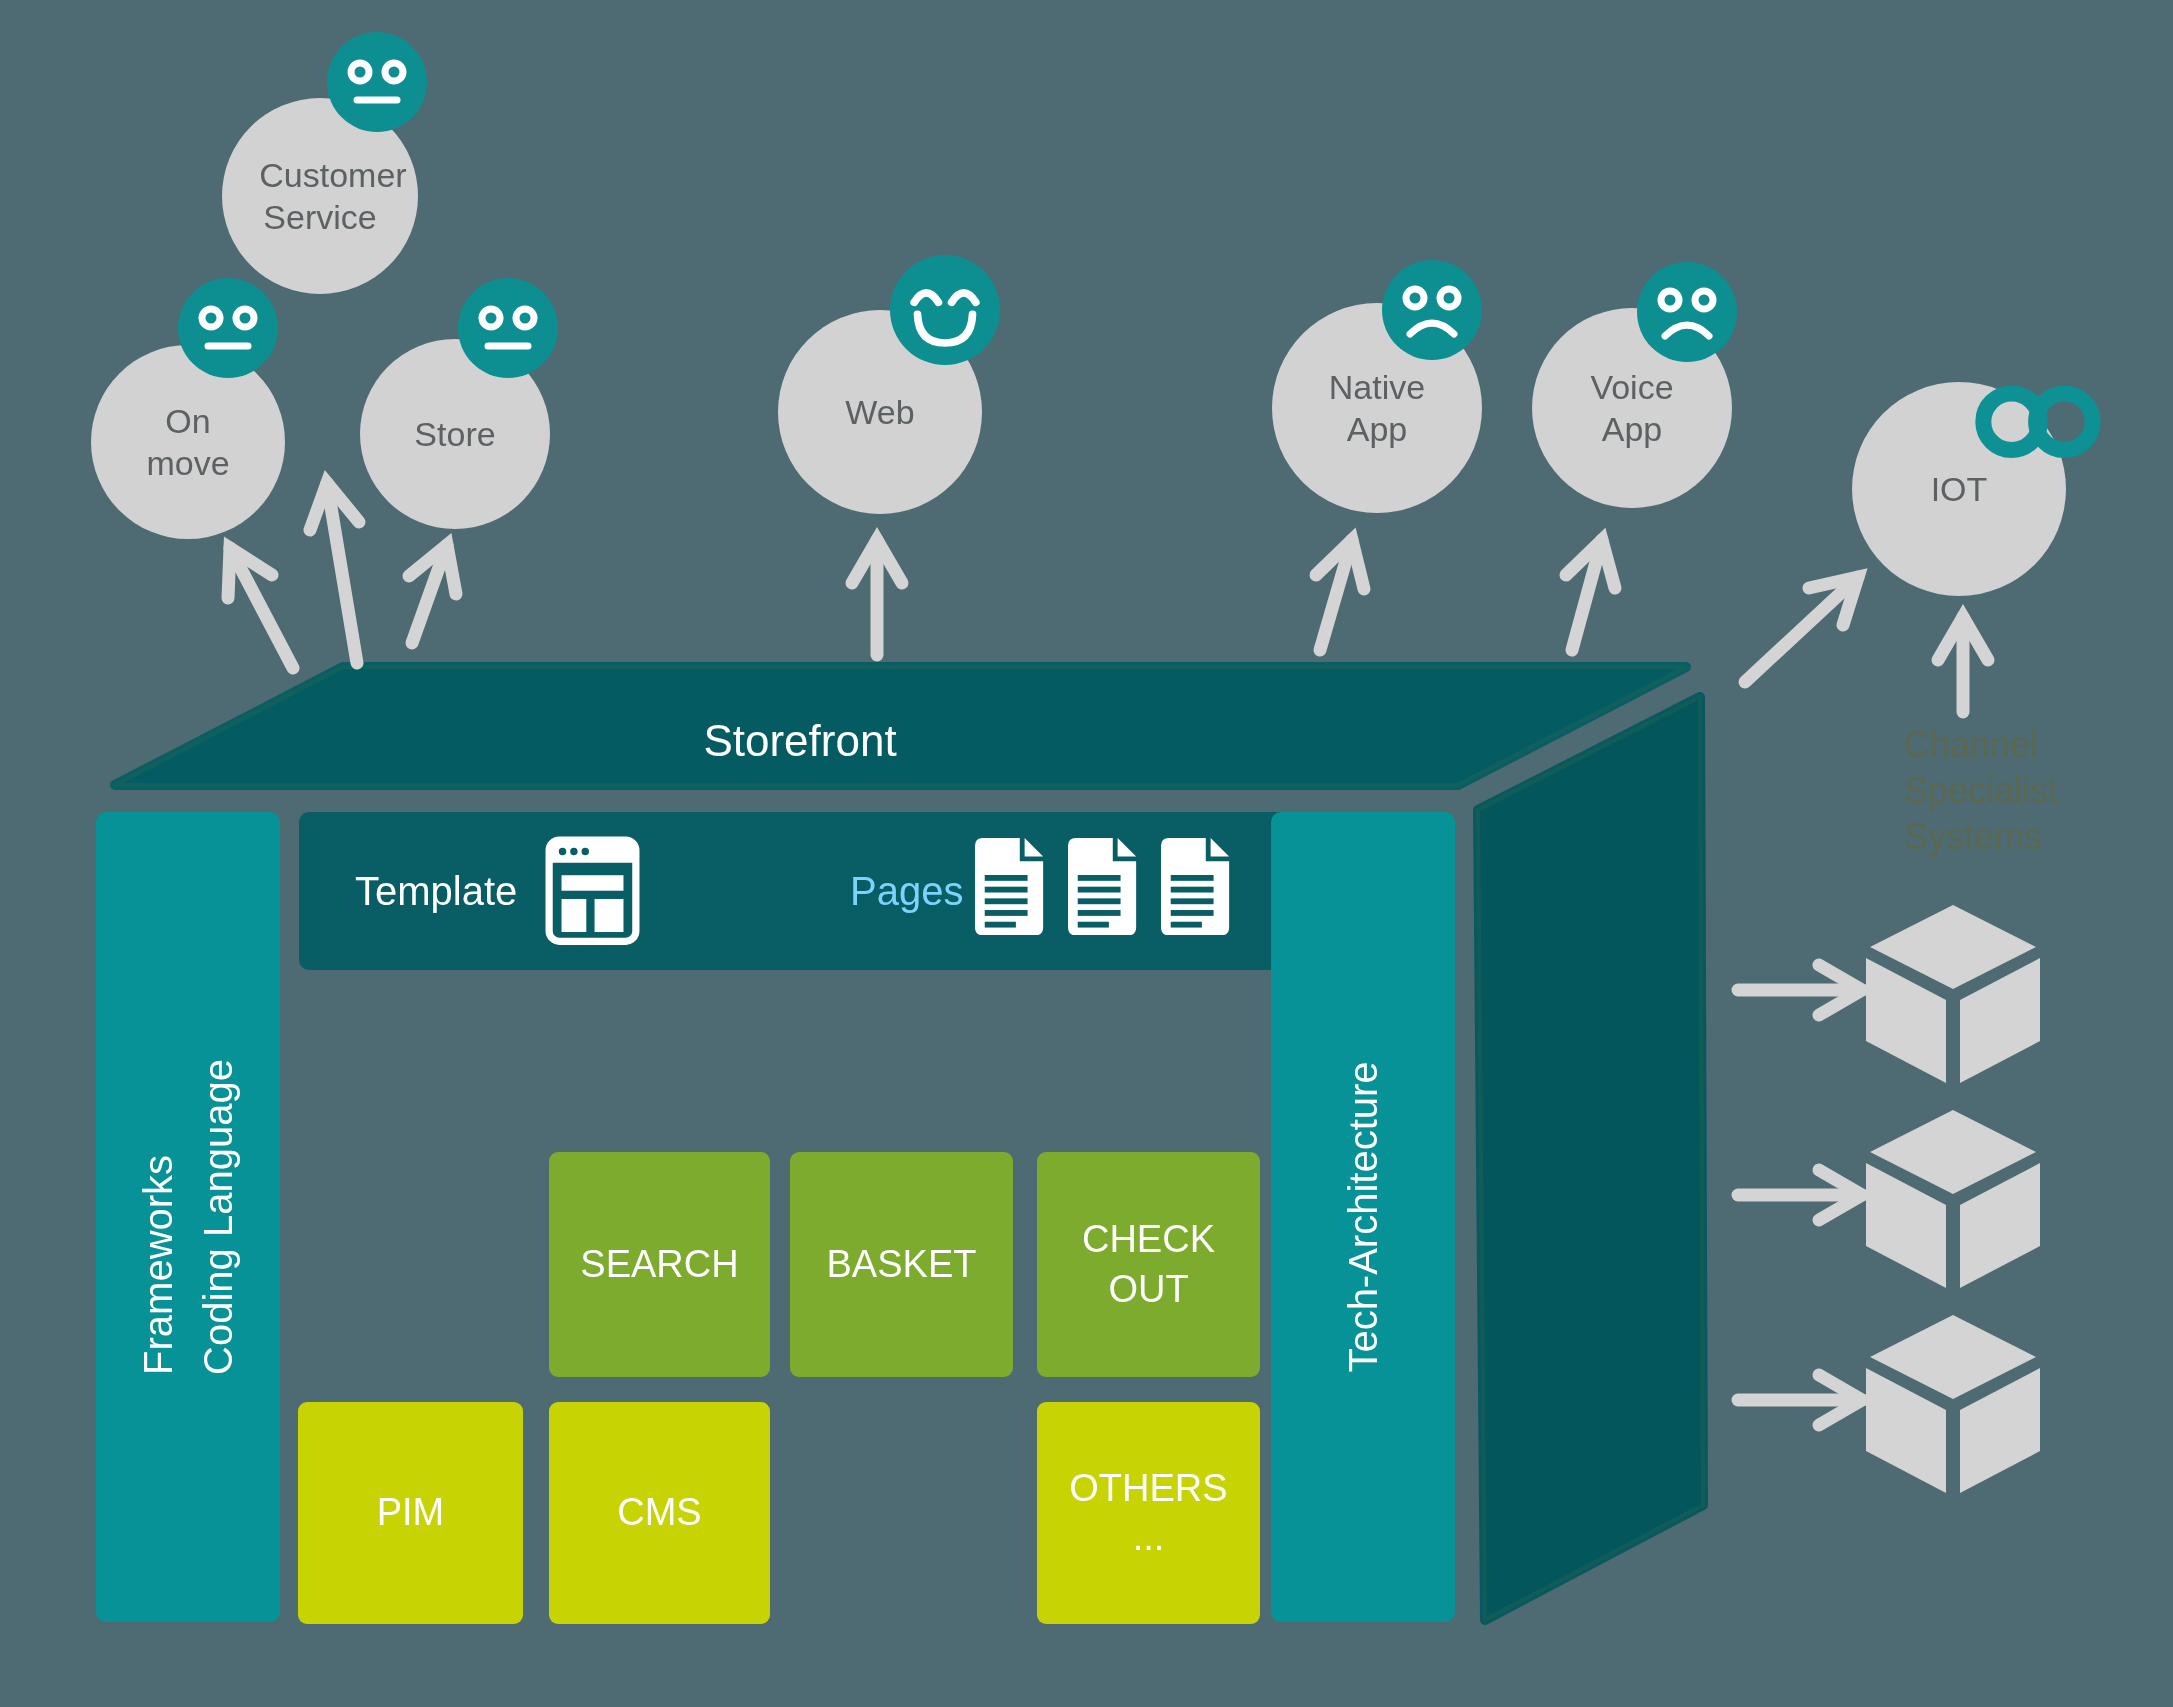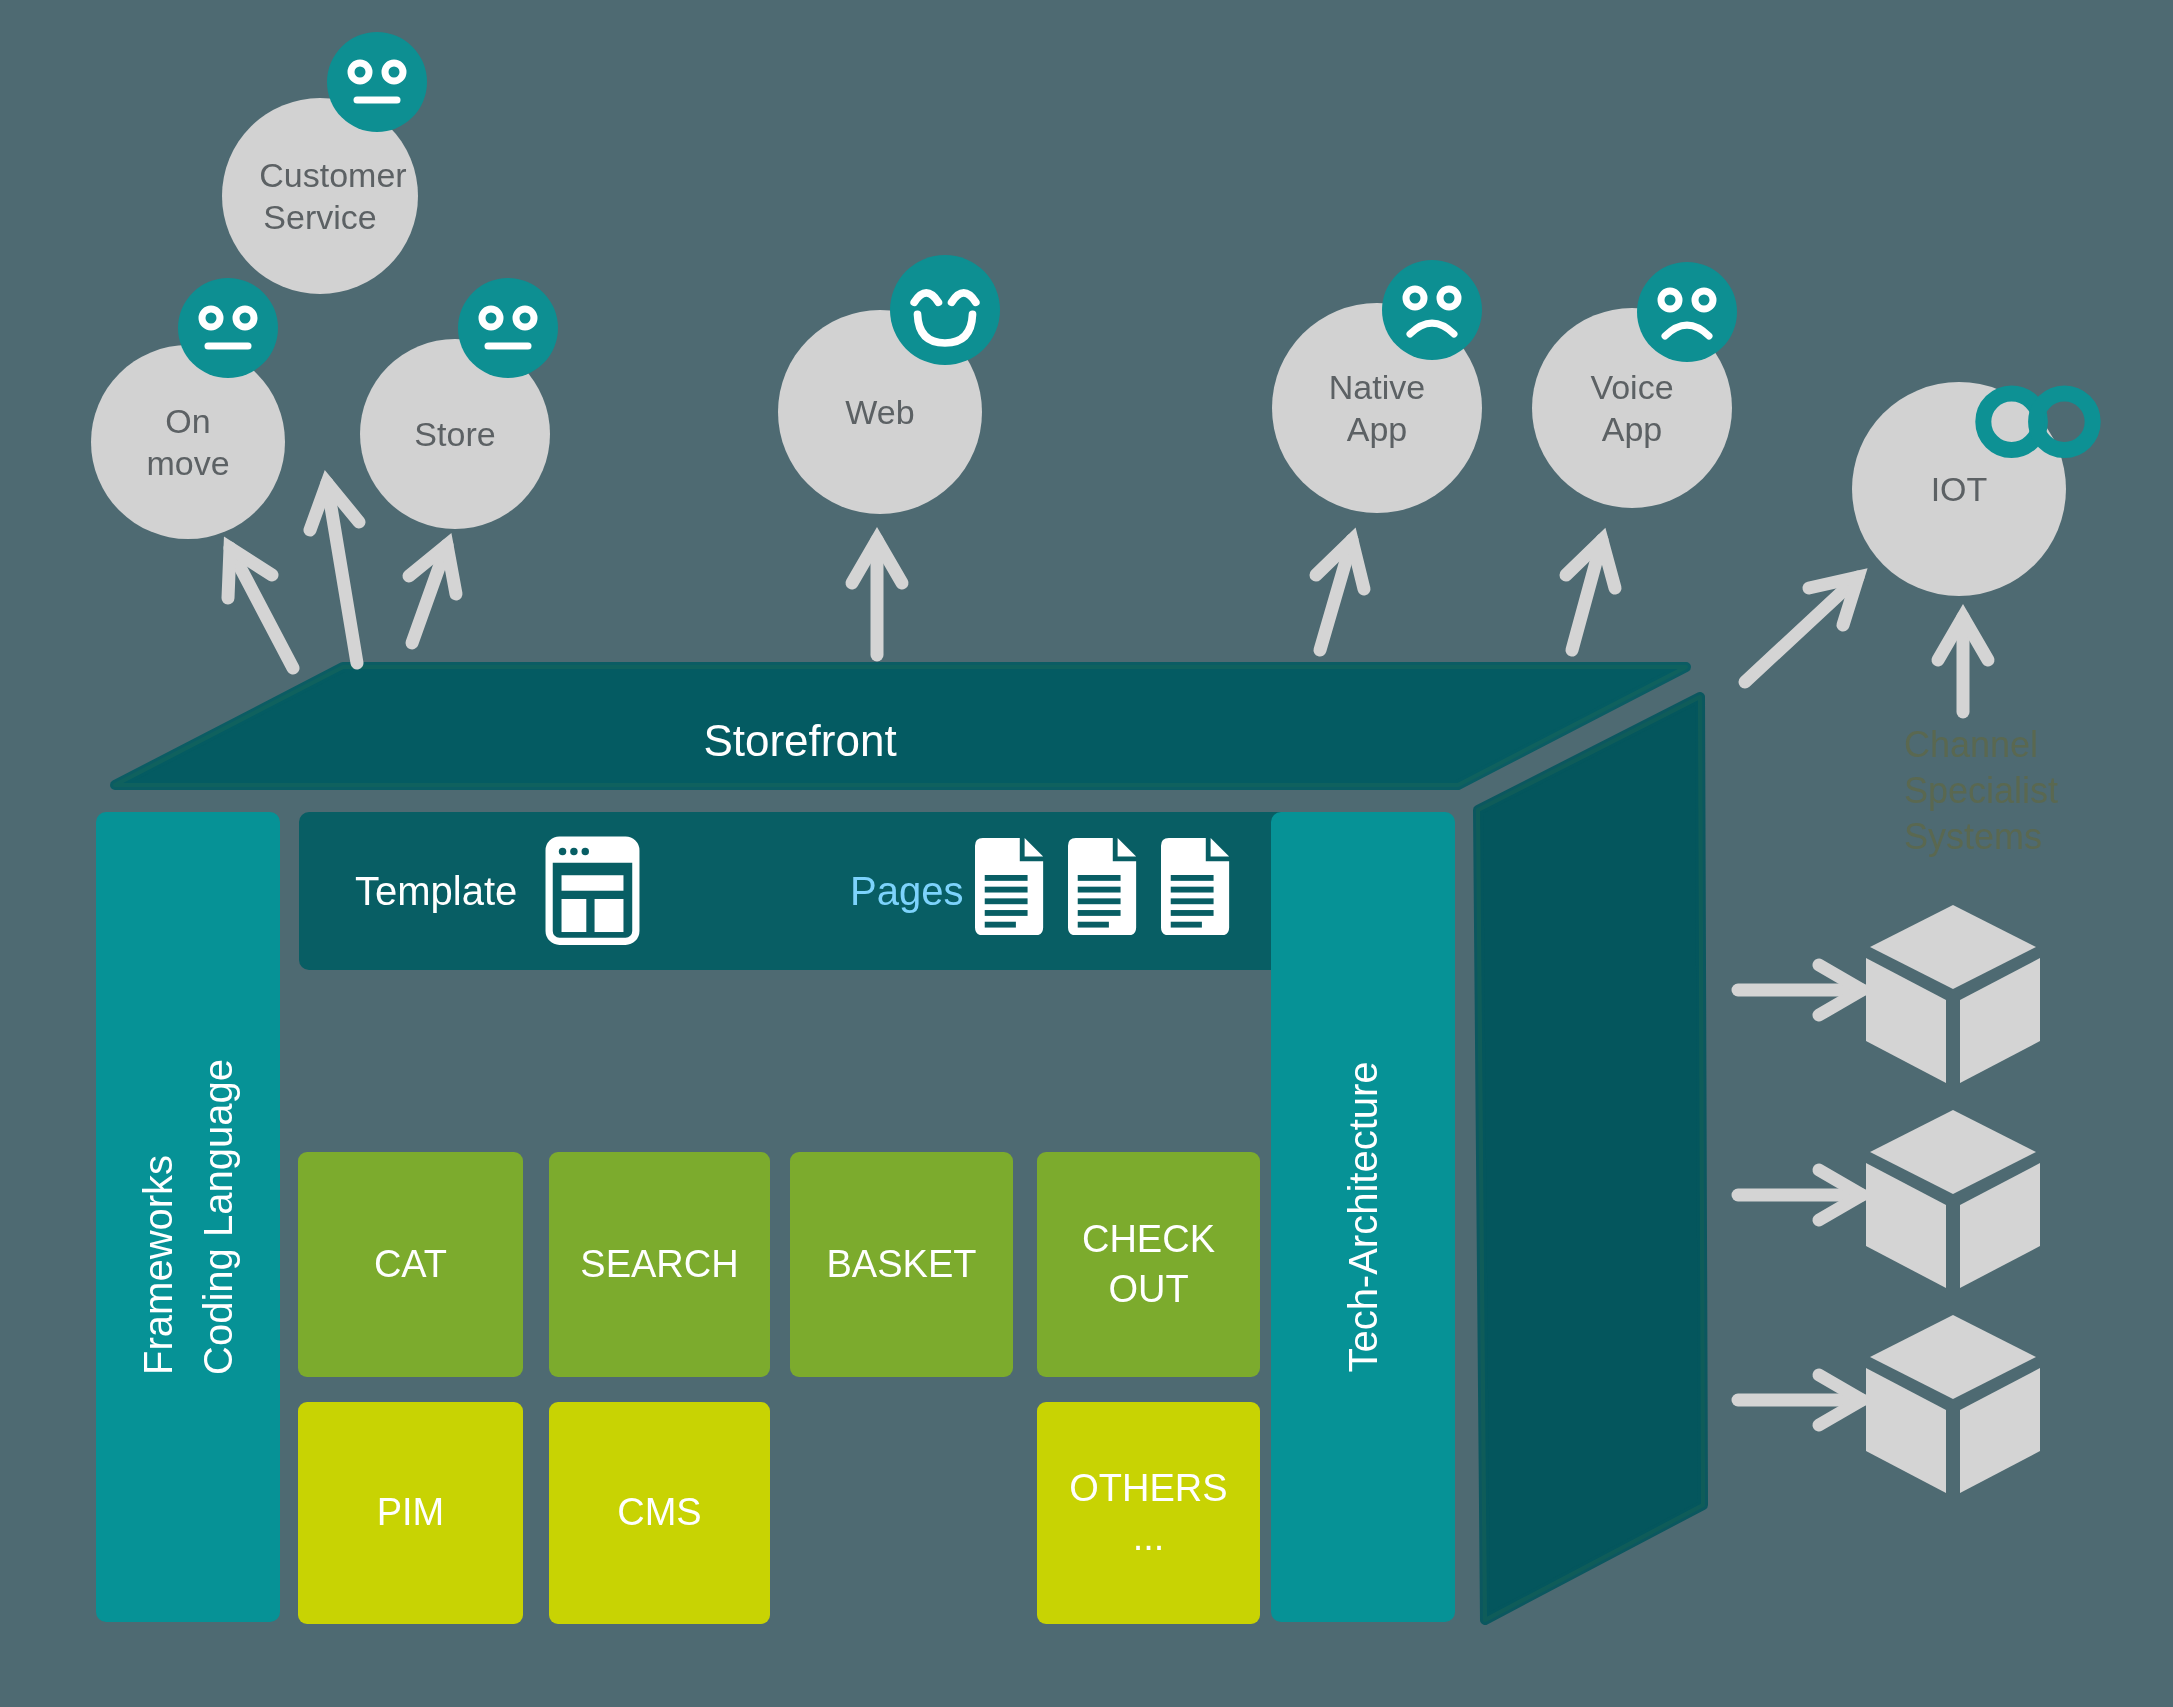--- a/index.html
+++ b/index.html
@@ -329,23 +329,20 @@
             <rect x="10" y="50" width="44" height="6"></rect>
             <rect x="10" y="62" width="44" height="6"></rect>
             <rect x="10" y="74" width="44" height="6"></rect>
             <rect x="10" y="86" width="32" height="6"></rect>
           </g>
       </svg>
     </div>
   </div>
 
 
-  <div class="module row1 col1">
-      <span class="m-label">CAT</span>
-    </div>
   <div class="module row1 col2">
       <span class="m-label">SEARCH</span>
     </div>
   <div class="module row1 col3">
       <span class="m-label">BASKET</span>
     </div>
   <div class="module row1 col4">
       <span class="m-label" style="max-width:160px;">CHECK OUT</span>
     </div>
 

